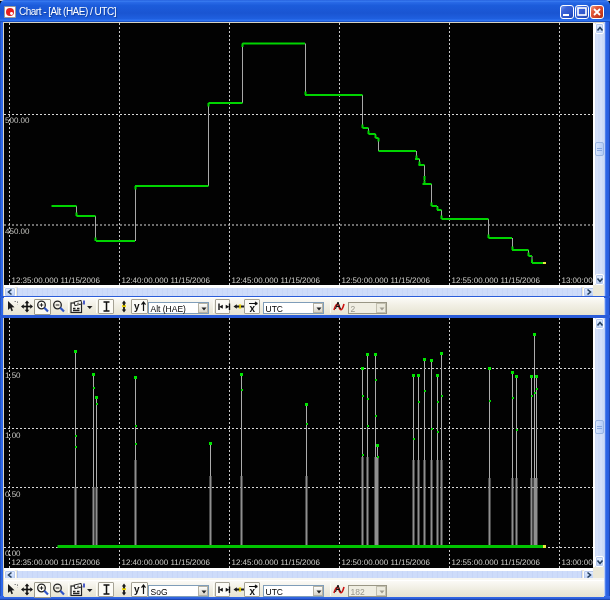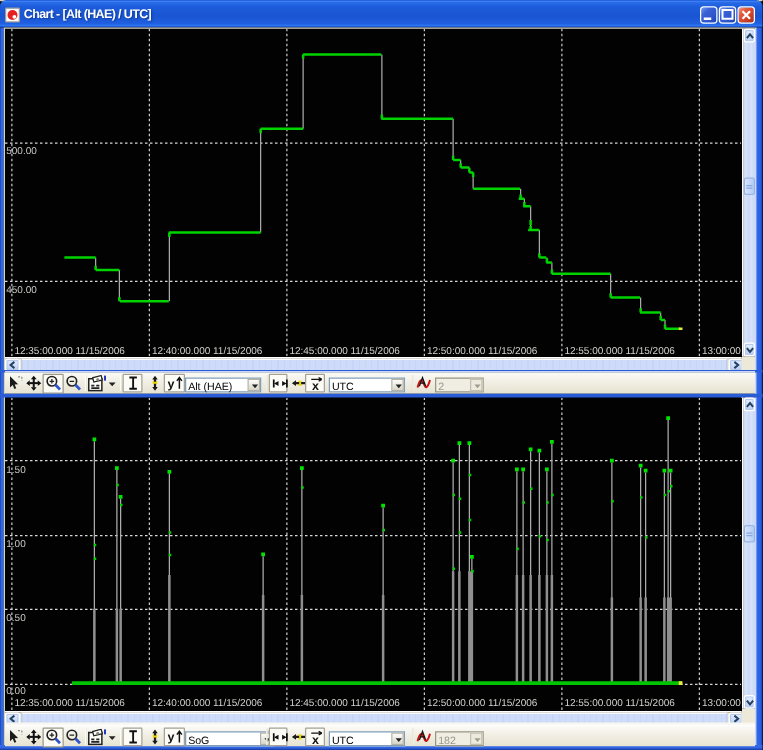--- a/index.html
+++ b/index.html
@@ -12,21 +12,21 @@
  background:linear-gradient(180deg,#fdfdfb,#d8d4c8);border:1px solid #b5b2a4;}
 .sep{position:absolute;width:1px;height:13px;background:#b8b5a5;border-right:1px solid #fdfdf6}
 </style></head><body>
 
 <div class="abs" style="left:0;top:0;width:610px;height:1px;background:#d8d4c4"></div>
 <div class="abs" style="left:0;top:0;width:610px;height:22px;border-radius:5px 5px 0 0;
 background:linear-gradient(180deg,#0f44ce 0%,#4287f5 4%,#2a6be8 9%,#1c5cdb 25%,#1a55d2 60%,#1f5fdf 85%,#2e74f2 93%,#0f3fb0 100%);"></div>
 <div class="abs" style="left:4px;top:6px;width:12px;height:12px;background:#fdfdfd;border:1px solid #9a9a9a;border-radius:1px"></div>
 <div class="abs" style="left:6px;top:8px;width:8px;height:8px;background:#e81f1f;border-radius:50%"></div>
 <div class="abs" style="left:9.5px;top:11.5px;width:3.5px;height:3.5px;background:#fdfdfd;border-radius:40%"></div>
-<div class="abs" style="left:19px;top:6px;font-size:10px;font-weight:bold;letter-spacing:-0.5px;color:#fff;text-shadow:1px 1px 1px #1040a0">Chart - [Alt (HAE) / UTC]</div>
+<div class="abs" style="left:19px;top:6px;font-size:10px;font-weight:normal;letter-spacing:-0.5px;color:#fff;text-shadow:1px 1px 1px #1040a0">Chart - [Alt (HAE) / UTC]</div>
 <div class="abs" style="left:560px;top:5px;width:14px;height:14px;border-radius:3px;border:1px solid #fff;background:linear-gradient(135deg,#7a9cf0 0%,#3b63d8 30%,#2e55c8 70%,#1d3fae 100%)">
     <svg width="12" height="12" style="position:absolute;left:0;top:0">
       <rect x="2" y="8" width="6" height="2" fill="#fff"></rect>
     </svg>
   </div>
 <div class="abs" style="left:575px;top:5px;width:14px;height:14px;border-radius:3px;border:1px solid #fff;background:linear-gradient(135deg,#7a9cf0 0%,#3b63d8 30%,#2e55c8 70%,#1d3fae 100%)">
     <svg width="12" height="12" style="position:absolute;left:0;top:0">
       <rect x="2" y="2" width="8" height="7" fill="none" stroke="#fff" stroke-width="1.6"></rect>
     </svg>
   </div>
@@ -326,21 +326,21 @@
 <svg class="abs" style="left:118px;top:583px" width="12" height="13">
 <path d="M4.2 6 h3.6" stroke="#f0d800" stroke-width="2.4"></path>
 <path d="M6 0.5 L8.2 3.5 L6.9 3.5 L6.9 9.5 L8.2 9.5 L6 12.5 L3.8 9.5 L5.1 9.5 L5.1 3.5 L3.8 3.5 Z" fill="#1a1a1a"></path>
 <path d="M4.4 6.2 h3.2" stroke="#f0d800" stroke-width="1.6"></path>
   </svg>
 <div class="abs" style="left:131px;top:582px;width:16.5px;height:15px;background:#fcfbf6;border:1px solid #a5a295;border-radius:1px"></div>
 <svg class="abs" style="left:134px;top:583px" width="14" height="13">
 <text x="0" y="10" font-family="Liberation Sans" font-size="10" font-weight="bold" fill="#111">y</text>
 <path d="M9.5 11 L9.5 2.5 M7.5 4.7 L9.5 2 L11.5 4.7" stroke="#111" stroke-width="1.2" fill="none"></path>
   </svg>
-<div class="combo" style="left:147.5px;top:584.5px;width:71px">
+<div class="combo" style="left:147.5px;top:584.5px;width:61px">
     <span class="tx">SoG</span>
     <div class="cbtn"><svg width="10" height="10">
         <path d="M2.5 3.5 L7.5 3.5 L5 6.5 Z" fill="#222"></path>
       </svg></div>
   </div>
 <div class="sep" style="left:213px;top:582.5px"></div>
 <div class="abs" style="left:214.5px;top:582px;width:15.5px;height:15px;background:#fcfbf6;border:1px solid #a5a295;border-radius:1px"></div>
 <svg class="abs" style="left:216.5px;top:583px" width="15" height="13">
 <path d="M2 3.5 v6.5 M12.5 3.5 v6.5" stroke="#111" stroke-width="1.4"></path>
 <path d="M2.2 6.8 L5.8 4.8 L5.8 8.8 Z M12.3 6.8 L8.7 4.8 L8.7 8.8 Z" fill="#111"></path>

